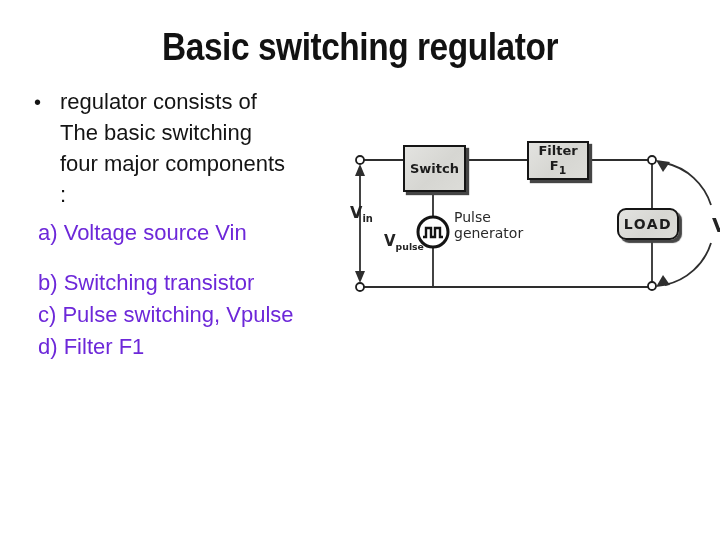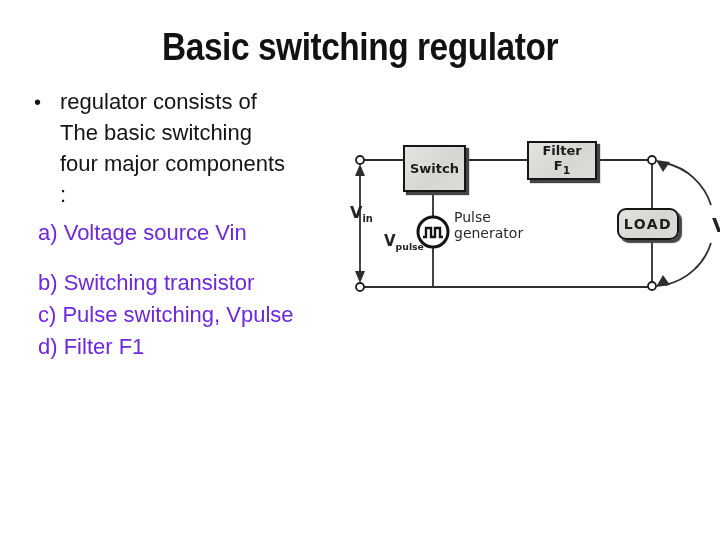--- a/index.html
+++ b/index.html
@@ -44,21 +44,21 @@
     position:absolute;
     background:linear-gradient(135deg,#e3e3e0 0%,#d6d6d2 55%,#dcdcd8 100%);
     border:2px solid #151515;
     box-shadow:3px 3px 1px #454545;
     display:flex; align-items:center; justify-content:center;
     flex-direction:column;
     font-family:"DejaVu Sans", sans-serif;
     color:#1c1c1c;
   }
   .box-switch{ left:403px; top:145px; width:63px; height:47px; font-size:13px; font-weight:600; }
-  .box-filter{ left:527px; top:141px; width:70px; height:39px; font-size:13px; font-weight:600; line-height:15px;text-align:right; }
+  .box-filter{ left:527px; top:141px; width:62px; height:39px; font-size:13px; font-weight:600; line-height:15px;text-align:right; }
   .box-load  { left:617px; top:208px; width:62px; height:32px; font-size:14px; font-weight:600; letter-spacing:1.5px;border-radius:9px; }
 
   .wire-label{
     position:absolute;
     font-family:"DejaVu Sans", sans-serif;
     color:#242424; white-space:nowrap;
   }
   .wire-label sub{ font-size:0.62em; }
   .lbl-vin   { left:350px; top:203px; font-size:16px; font-weight:600; }
   .lbl-vpulse{ left:384px; top:232px; font-size:15px; font-weight:600; }

